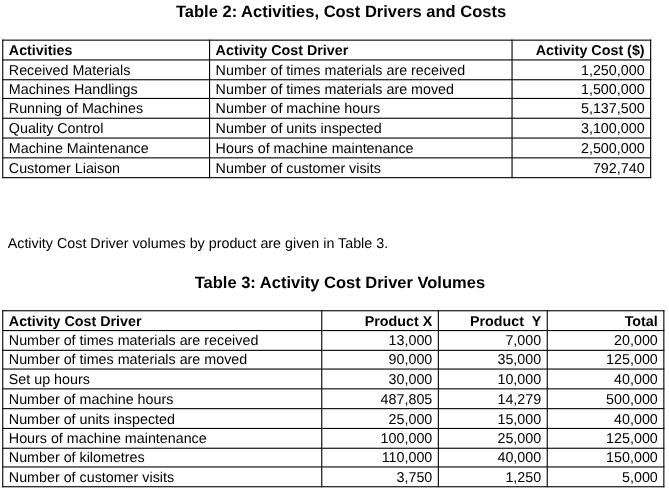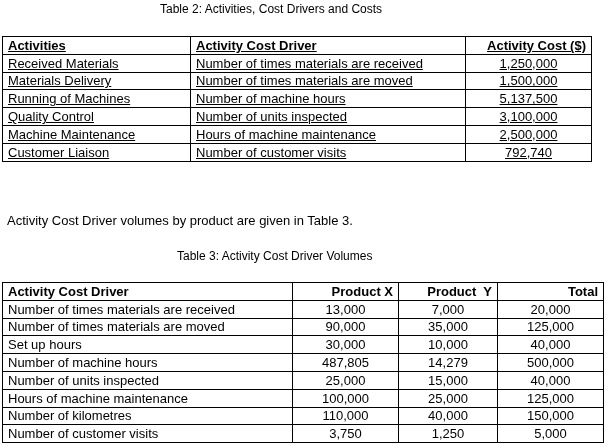--- a/index.html
+++ b/index.html
@@ -1,39 +1,39 @@
 <!DOCTYPE html>
 <html><head>
 <meta charset="utf-8">
 <style>
   html, body { margin: 0; padding: 0; background: #ffffff; }
   body {
     width: 608px; height: 448px; position: relative; overflow: hidden;
     font-family: "Liberation Sans", sans-serif; color: #000;
   }
   .caption {
-    position: absolute; font-size: 12px; font-weight: normal;
+    position: absolute; font-size: 15px; font-weight: bold;
     white-space: nowrap;
   }
   .para {
     position: absolute; left: 7px; top: 213px; font-size: 13px; white-space: nowrap;
   }
   table {
     position: absolute; border-collapse: collapse; table-layout: fixed;
     font-size: 13px;
   }
   td, th {
     border: 1px solid #000; padding: 0 5px; height: 16.8px; line-height: 15px;
     white-space: nowrap; overflow: hidden; font-weight: normal; text-align: left;
   }
   th { font-weight: bold; }
-  .num { text-align: center; }
+  .num { text-align: right; }
   th.num { text-align: right; margin-top: 27px; }
   th.center { text-align: right; }
-  #t2 { left: 2px; top: 36px; width: 589px; text-decoration: underline; }
+  #t2 { left: 2px; top: 36px; width: 589px; }
   #t3 { left: 2px; top: 282px; width: 601px; }
 </style>
 </head>
 <body>
 
 <div class="caption" style="left:160px; top:2px;">Table 2: Activities, Cost Drivers and Costs</div>
 
 <table id="t2">
   <colgroup>
       <col style="width:188px">
@@ -47,21 +47,21 @@
       <th class="num">Activity Cost ($)</th>
     </tr>
   </thead>
   <tbody id="t2body">
       <tr>
         <td>Received Materials</td>
         <td>Number of times materials are received</td>
         <td class="num">1,250,000</td>
       </tr>
       <tr>
-        <td>Materials Delivery</td>
+        <td>Machines Handlings</td>
         <td>Number of times materials are moved</td>
         <td class="num">1,500,000</td>
       </tr>
       <tr>
         <td>Running of Machines</td>
         <td>Number of machine hours</td>
         <td class="num">5,137,500</td>
       </tr>
       <tr>
         <td>Quality Control</td>

